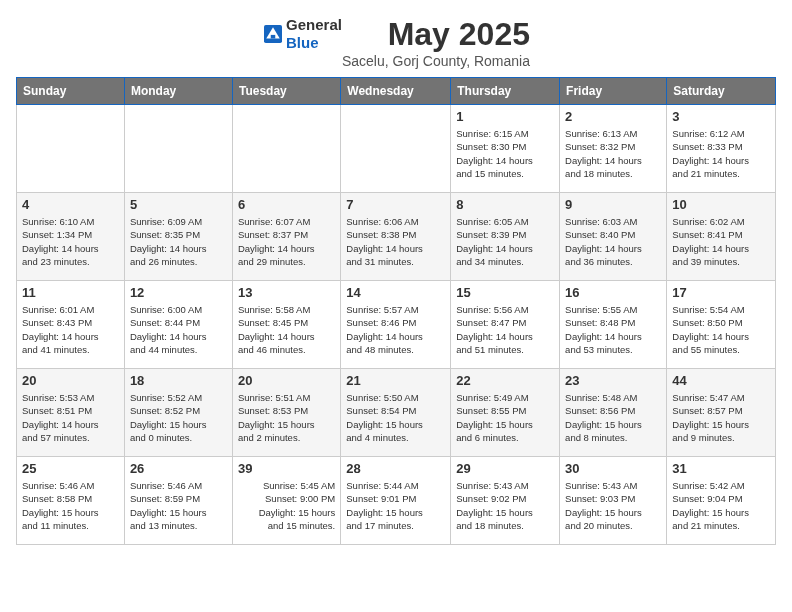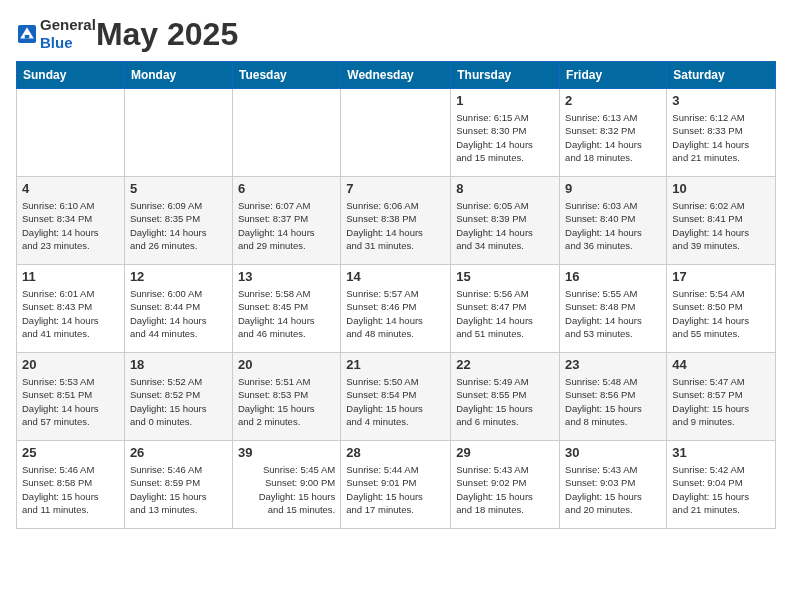--- a/index.html
+++ b/index.html
@@ -5,21 +5,21 @@
     * { box-sizing: border-box; margin: 0; padding: 0; }
     body {
       font-family: Arial, sans-serif;
       background: #fff;
       width: 792px;
       min-height: 612px;
       padding: 16px;
     }
     .header {
       display: flex;
-      justify-content: flex-start;
+      justify-content: center;
       align-items: flex-start;
       margin-bottom: 8px;
     }
     .logo {
       display: flex;
       align-items: center;
     }
     .logo-icon {
       width: 18px;
       height: 18px;
@@ -36,21 +36,21 @@
     .location-title {
       font-size: 14px;
       color: #555;
     }
     table {
       width: 100%;
       border-collapse: collapse;
       font-size: 10.5px;
     }
     thead tr th {
-      background-color: #0369a1;
+      background-color: #737373;
       color: #fff;
       text-align: left;
       padding: 6px 6px;
       font-size: 12px;
       font-weight: bold;
       border: 1px solid #1565c0;
     }
     tbody tr td {
       border: 1px solid #ccc;
       vertical-align: top;
@@ -89,20 +89,21 @@
     </svg>
     <div style="margin-left:4px;">
       <div>
         <span style="font-size:15px;font-weight:bold;color:#333;">General</span><br>
         <span style="font-size:15px;font-weight:bold;color:#1565c0;">Blue</span>
       </div>
     </div>
   </div>
   <div class="title-block">
     <div class="month-title">May 2025</div>
+    <div class="location-title">Sacelu, Gorj County, Romania</div>
   </div>
 </div>
 
 <table>
   <thead>
     <tr>
     <th>Sunday</th>
         <th>Monday</th>
         <th>Tuesday</th>
         <th>Wednesday</th>
@@ -136,21 +137,21 @@
           <div class="day-info" style="white-space: pre-line;">Sunrise: 6:12 AM
 Sunset: 8:33 PM
 Daylight: 14 hours
 and 21 minutes.</div>
         </td>
       </tr>
       <tr>
         <td>
           <div class="day-number">4</div>
           <div class="day-info" style="white-space: pre-line;">Sunrise: 6:10 AM
-Sunset: 8:34 PM
+Sunset: 1:34 PM
 Daylight: 14 hours
 and 23 minutes.</div>
         </td>
         <td>
           <div class="day-number">5</div>
           <div class="day-info" style="white-space: pre-line;">Sunrise: 6:09 AM
 Sunset: 8:35 PM
 Daylight: 14 hours
 and 26 minutes.</div>
         </td>

